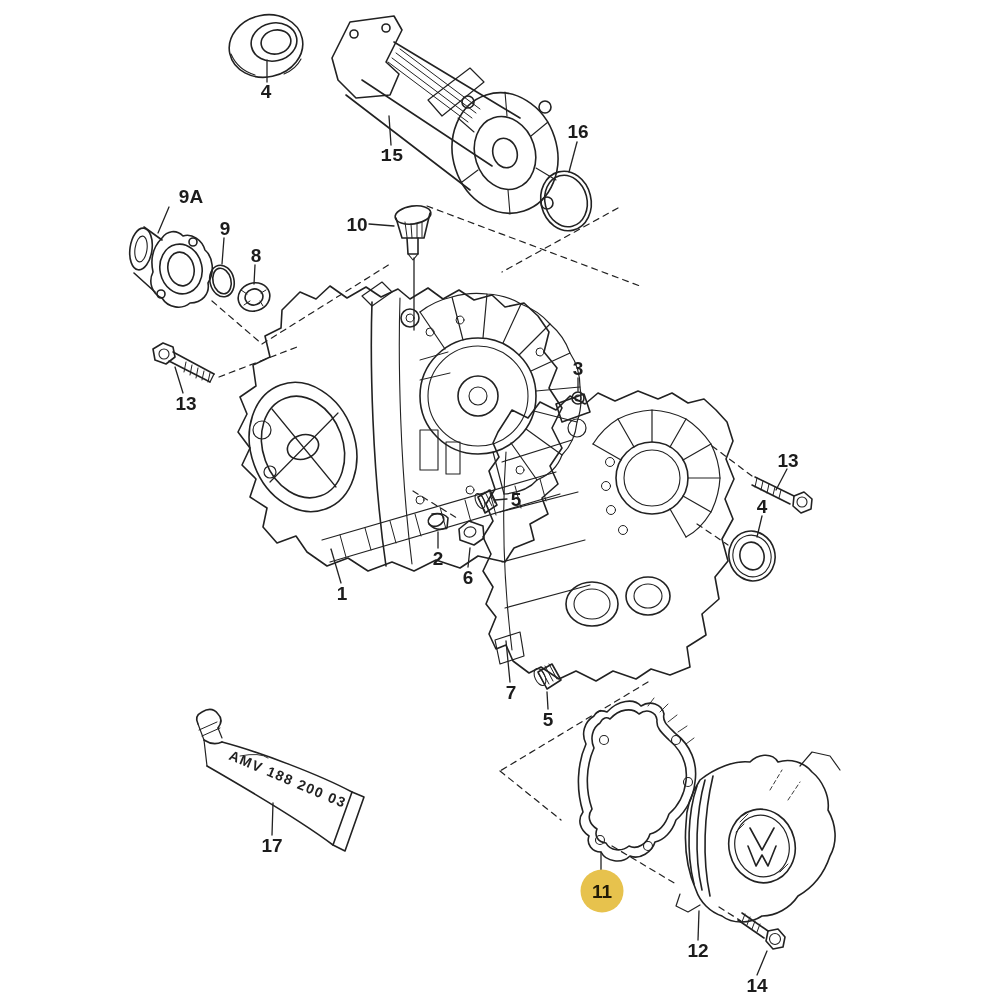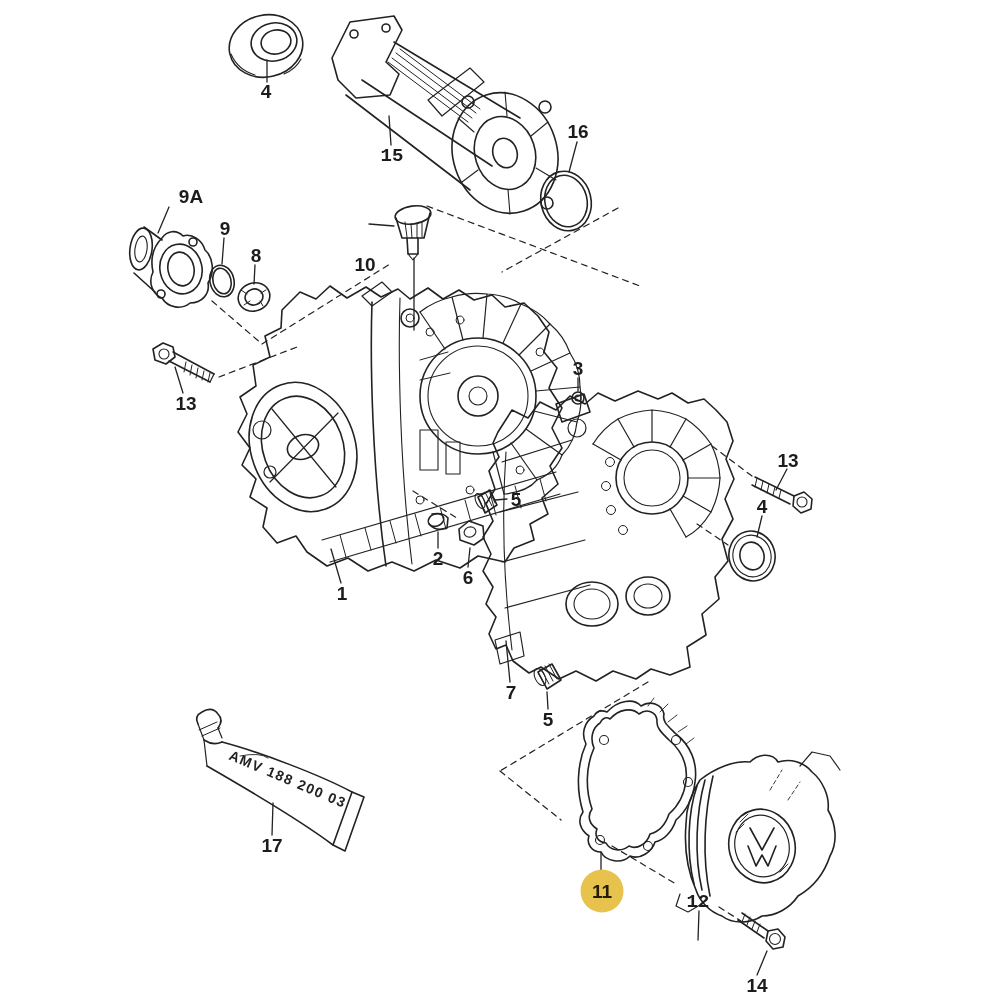--- a/index.html
+++ b/index.html
@@ -291,30 +291,30 @@
 
 <div id="tube-label">AMV 188 200 03</div>
 
 <div id="callout-layer">
       <div class="callout" style="left: 266px; top: 91px;">4</div>
       <div class="callout" style="left: 392px; top: 156px; font-family: Liberation Mono, monospace;">15</div>
       <div class="callout" style="left: 578px; top: 131px; text-align: center;">16</div>
       <div class="callout" style="left: 171px; top: 196px; margin-left: 20px;">9A</div>
       <div class="callout" style="left: 225px; top: 228px;">9</div>
       <div class="callout" style="left: 256px; top: 255px;">8</div>
-      <div class="callout" style="left: 365px; top: 224px; margin-top: 40px;">10</div>
+      <div class="callout" style="left: 357px; top: 224px;">10</div>
       <div class="callout" style="left: 186px; top: 403px;">13</div>
       <div class="callout" style="left: 578px; top: 368px;">3</div>
       <div class="callout" style="left: 342px; top: 593px;">1</div>
       <div class="callout" style="left: 438px; top: 558px;">2</div>
       <div class="callout" style="left: 468px; top: 577px;">6</div>
       <div class="callout" style="left: 516px; top: 499px;">5</div>
       <div class="callout" style="left: 511px; top: 692px;">7</div>
       <div class="callout" style="left: 548px; top: 719px;">5</div>
       <div class="callout" style="left: 788px; top: 460px;">13</div>
       <div class="callout" style="left: 762px; top: 506px;">4</div>
       <div class="callout" style="left: 272px; top: 845px; text-align: right;">17</div>
       <div class="callout highlighted" style="left: 602px; top: 891px;">11</div>
-      <div class="callout" style="left: 698px; top: 902px; font-family: Liberation Mono, monospace;">12</div>
+      <div class="callout" style="left: 698px; top: 950px;">12</div>
       <div class="callout" style="left: 757px; top: 985px;">14</div>
     </div>
 
 </div>
 
 </body></html>

